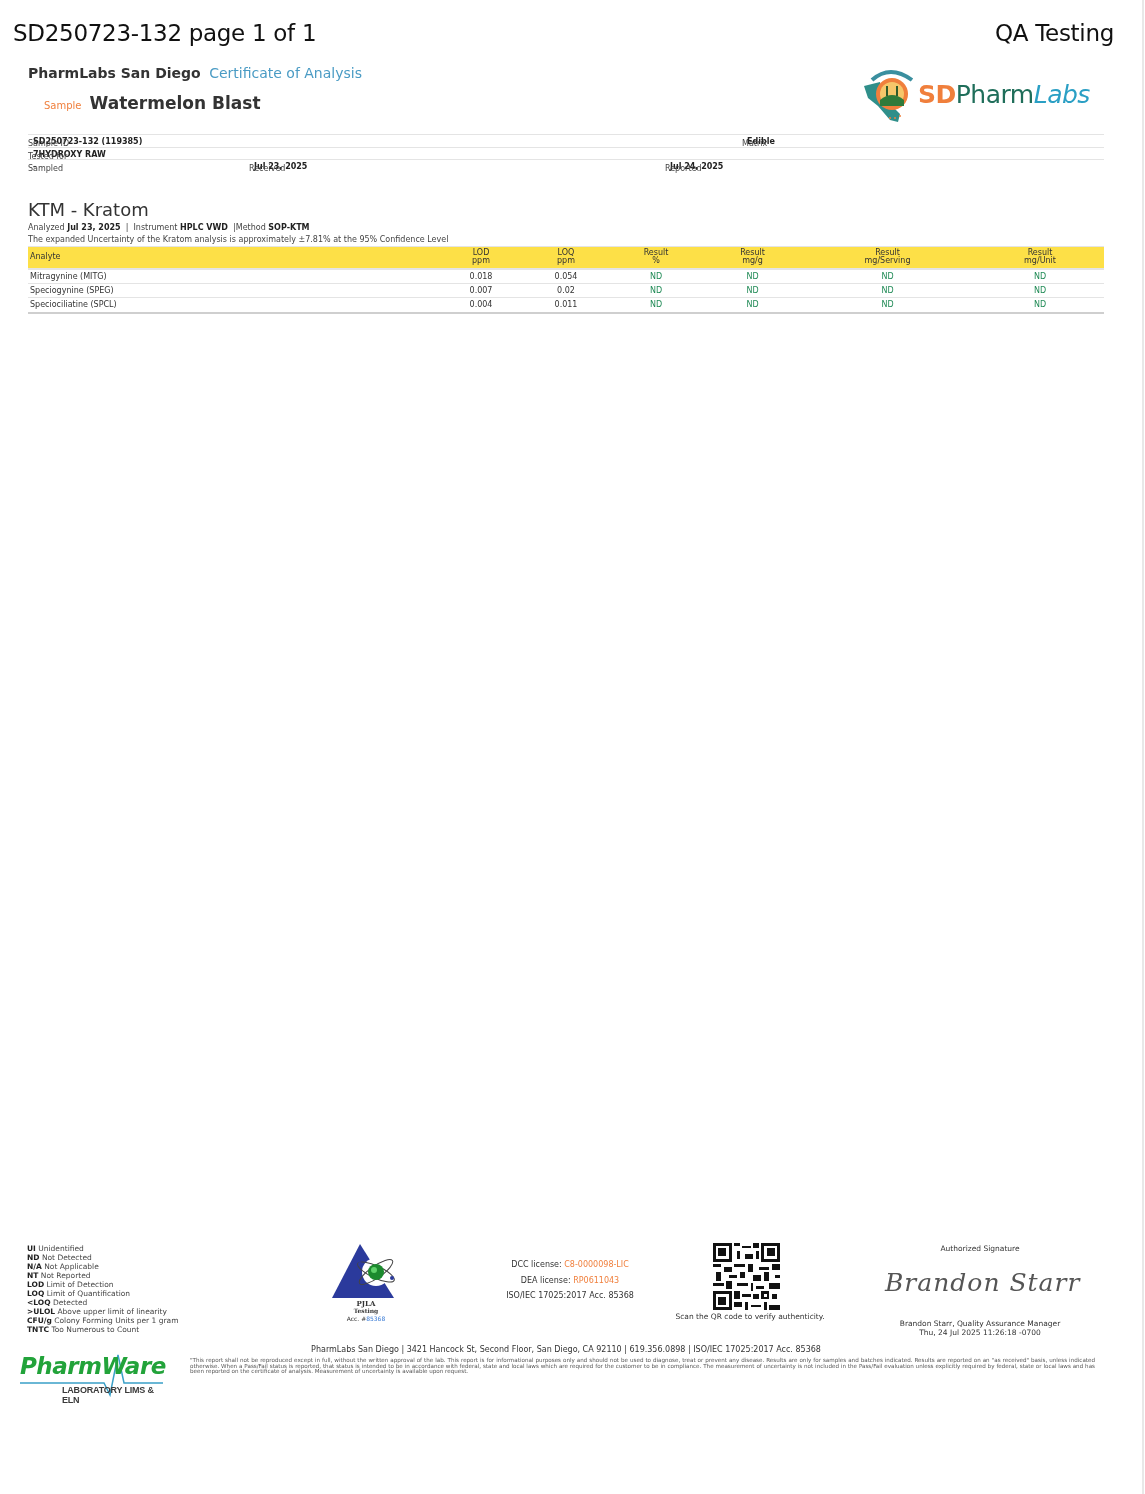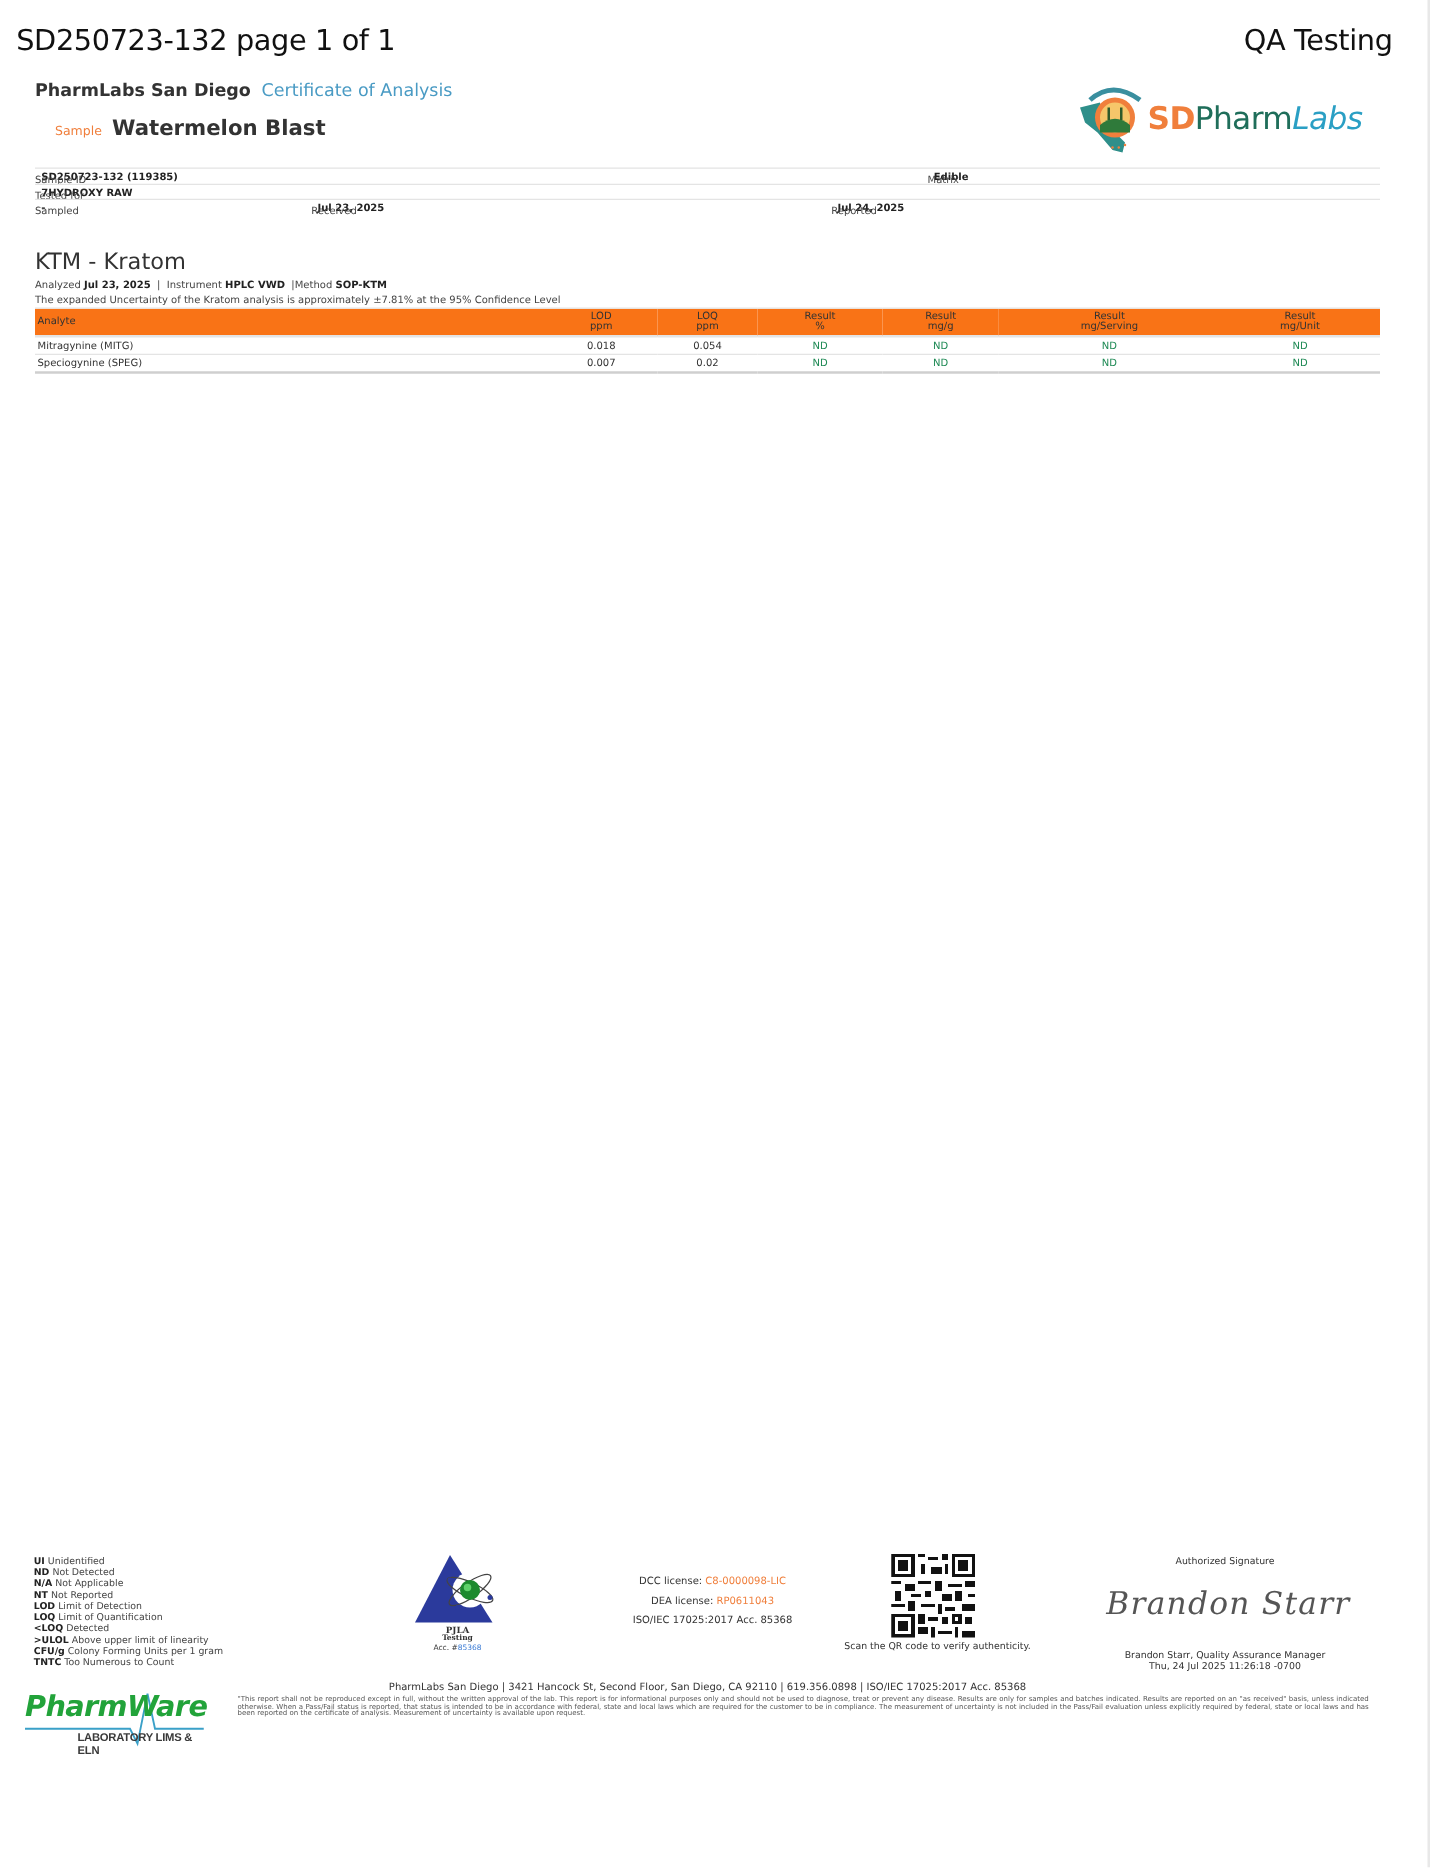--- a/index.html
+++ b/index.html
@@ -30,21 +30,21 @@
   .info-row:last-child { border-bottom: none; }
   .info-row span { position: absolute; top: 2px; white-space: nowrap; }
   .info-row b { color: #222; margin-left: 5px; }
 
   .section-title { left: 28px; top: 199px; font-size: 18px; color: #333; }
   .analyzed { left: 28px; top: 223px; font-size: 8px; color: #444; }
   .analyzed b { color: #222; }
   .uncert { left: 28px; top: 235px; font-size: 8px; color: #444; }
 
   table.results { position: absolute; left: 28px; top: 246px; width: 1076px; border-collapse: collapse; font-size: 8px; color: #333; }
-  table.results th { background: #f97316; font-weight: normal; color: #333; height: 22px; line-height: 8.5px; border-top: 1.5px solid #e4e4e4; border-bottom: 2px solid #e4e4e4; }
+  table.results th { background: #fde047; font-weight: normal; color: #333; height: 22px; line-height: 8.5px; border-top: 1.5px solid #e4e4e4; border-bottom: 2px solid #e4e4e4; }
   table.results td { height: 14.7px; border-bottom: 1.5px solid #e4e4e4; text-align: center; }
   table.results tr:last-child td { border-bottom: 2px solid #cfcfcf; }
   table.results .first { text-align: left; padding-left: 2px; }
   .val-blue { color: #3a4fc0; }
   .val-green { color: #1f8a55; }
 
   .legend { left: 27px; top: 1244px; font-size: 7.5px; color: #444; line-height: 9px; }
   .legend b { color: #222; }
 
   .pjla { left: 330px; top: 1242px; width: 72px; height: 88px; }
@@ -158,20 +158,29 @@
       <td>0.054</td>
       <td class="val-green">ND</td>
       <td class="val-green">ND</td>
       <td class="val-green">ND</td>
       <td class="val-green">ND</td>
     </tr>
     <tr>
       <td class="first">Speciogynine (SPEG)</td>
       <td>0.007</td>
       <td>0.02</td>
+      <td class="val-green">ND</td>
+      <td class="val-green">ND</td>
+      <td class="val-green">ND</td>
+      <td class="val-green">ND</td>
+    </tr>
+    <tr>
+      <td class="first">Speciociliatine (SPCL)</td>
+      <td>0.004</td>
+      <td>0.011</td>
       <td class="val-green">ND</td>
       <td class="val-green">ND</td>
       <td class="val-green">ND</td>
       <td class="val-green">ND</td>
     </tr>
   </tbody>
 </table>
 
 <div class="abs legend">
   <div><b>UI</b> <span>Unidentified</span></div>

